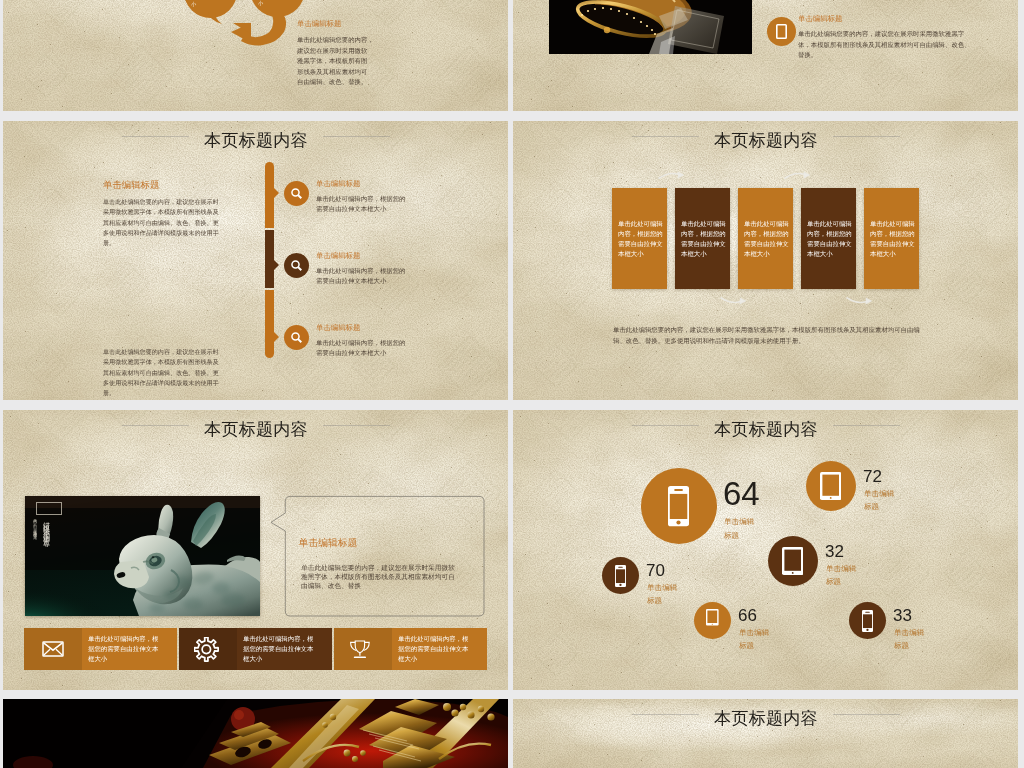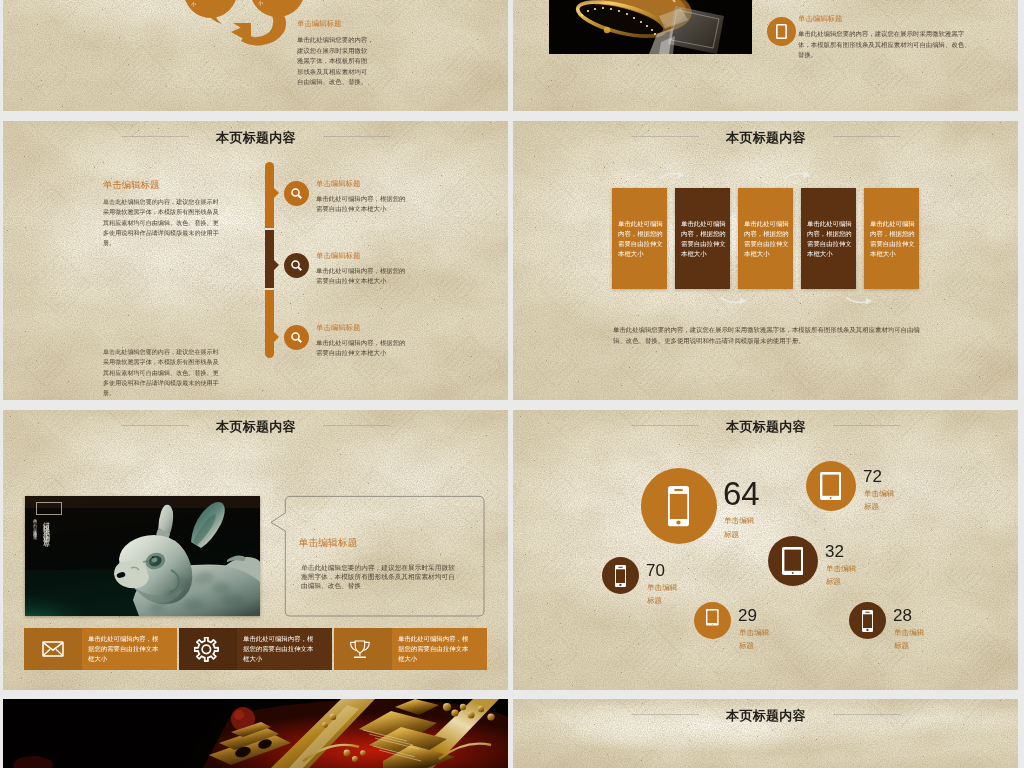--- a/index.html
+++ b/index.html
@@ -18,22 +18,22 @@
       radial-gradient(ellipse 52% 50% at 38% 38%, rgba(255,253,245,0.95) 0%, rgba(252,248,235,0.50) 52%, rgba(255,255,255,0) 80%),
       radial-gradient(ellipse 32% 38% at 82% 28%, rgba(255,253,245,0.60) 0%, rgba(255,255,255,0) 72%),
       radial-gradient(ellipse 112% 98% at 50% 46%, rgba(255,255,255,0) 44%, rgba(166,142,90,0.34) 100%);
   }
   .noise{position:absolute;left:0;top:0;pointer-events:none;}
   .blotch{position:absolute;left:0;top:0;pointer-events:none;mix-blend-mode:multiply;opacity:.30;}
   .spk{position:absolute;left:0;top:0;pointer-events:none;opacity:.55;mix-blend-mode:multiply;}
   .wmk{position:absolute;left:0;top:0;pointer-events:none;opacity:.17;mix-blend-mode:multiply;}
 
   
-  .stitle{position:absolute;color:#23201b;font-size:13px;letter-spacing:.3px;white-space:nowrap;
-          transform:translateX(-50%);font-weight:700;}
+  .stitle{position:absolute;color:#23201b;font-size:17px;letter-spacing:.3px;white-space:nowrap;
+          transform:translateX(-50%);font-weight:400;}
   .tline{position:absolute;height:1px;background:#8f8d8a;opacity:.42;}
   .txt{position:absolute;white-space:pre-line;}
   .hd{color:#c2742a;}
   .bd{color:#514437;}
 
   
   .tl-seg{position:absolute;width:9px;}
   .tl-circ{position:absolute;border-radius:50%;}
 
   
@@ -41,21 +41,21 @@
   .card .ct{position:absolute;left:6px;top:50%;transform:translateY(-50%);
             color:#fff;font-size:6.4px;line-height:10px;white-space:pre-line;}
 
   
   .bar{position:absolute;}
   .bar .tx{position:absolute;top:50%;transform:translateY(-50%);color:#fff;font-size:6.4px;line-height:10px;white-space:pre-line;}
 
   
   .bub{position:absolute;border-radius:50%;}
   .bnum{position:absolute;color:#23201b;}
-  .blab{position:absolute;color:#b4762f;white-space:pre-line;font-family:Liberation Mono, monospace;}
+  .blab{position:absolute;color:#b4762f;white-space:pre-line;}
 </style>
 </head>
 <body>
 
 <svg width="0" height="0" style="position:absolute" aria-hidden="true">
  <defs>
   <filter id="grain" x="0" y="0" width="100%" height="100%">
     <feTurbulence type="fractalNoise" baseFrequency="0.85" numOctaves="4" stitchTiles="stitch" seed="7" result="n"></feTurbulence>
     <feColorMatrix in="n" type="matrix" values="0 0 0 0 0.40  0 0 0 0 0.33  0 0 0 0 0.20  0.80 0.25 0 0 -0.38"></feColorMatrix>
   </filter>
@@ -545,32 +545,32 @@
     <div class="bnum" style="left:133px;top:152px;font-size:17px;line-height:17px;font-weight:300;">70</div>
     <div class="blab" style="left:134px;top:172px;font-size:7.6px;line-height:12.6px;">单击编辑
 标题</div>
 
     <div class="bub" style="left:181px;top:192px;width:37px;height:37px;background:#bd7520;"></div>
     <svg style="position:absolute;left:193.2px;top:199.3px;" width="12.6" height="16.5" viewBox="0 0 214 280">
       <rect x="0" y="0" width="214" height="280" rx="18" fill="#fff"></rect>
       <rect x="24" y="26" width="166" height="212" fill="#bd7520"></rect>
       <circle cx="107" cy="259" r="9" fill="#bd7520"></circle>
     </svg>
-    <div class="bnum" style="left:225px;top:197px;font-size:17px;line-height:17px;font-weight:300;">29</div>
+    <div class="bnum" style="left:225px;top:197px;font-size:17px;line-height:17px;font-weight:300;">66</div>
     <div class="blab" style="left:226px;top:217px;font-size:7.6px;line-height:12.6px;">单击编辑
 标题</div>
 
     <div class="bub" style="left:336px;top:192px;width:37px;height:37px;background:#5c3212;"></div>
     <svg style="position:absolute;left:348.8px;top:199.8px;" width="11" height="22" viewBox="0 0 211 422">
       <rect x="0" y="0" width="211" height="422" rx="26" fill="#fff"></rect>
       <rect x="18" y="83" width="175" height="263" fill="#5c3212"></rect>
       <rect x="62" y="32" width="87" height="20" rx="10" fill="#5c3212"></rect>
       <circle cx="105" cy="383" r="22" fill="#5c3212"></circle>
     </svg>
-    <div class="bnum" style="left:380px;top:197px;font-size:17px;line-height:17px;font-weight:300;">28</div>
+    <div class="bnum" style="left:380px;top:197px;font-size:17px;line-height:17px;font-weight:300;">33</div>
     <div class="blab" style="left:381px;top:217px;font-size:7.6px;line-height:12.6px;">单击编辑
 标题</div>
   </div>
 
   <div class="slide" style="left:3px;top:699px;width:505px;height:69px;background:#080403;">
     <svg width="505" height="69" viewBox="0 0 505 69" style="display:block">
  <defs>
   <linearGradient id="lgA" x1="0" y1="0" x2="0.5" y2="1">
     <stop offset="0%" stop-color="#ffeab0"></stop>
             <stop offset="28%" stop-color="#e5b548"></stop>

